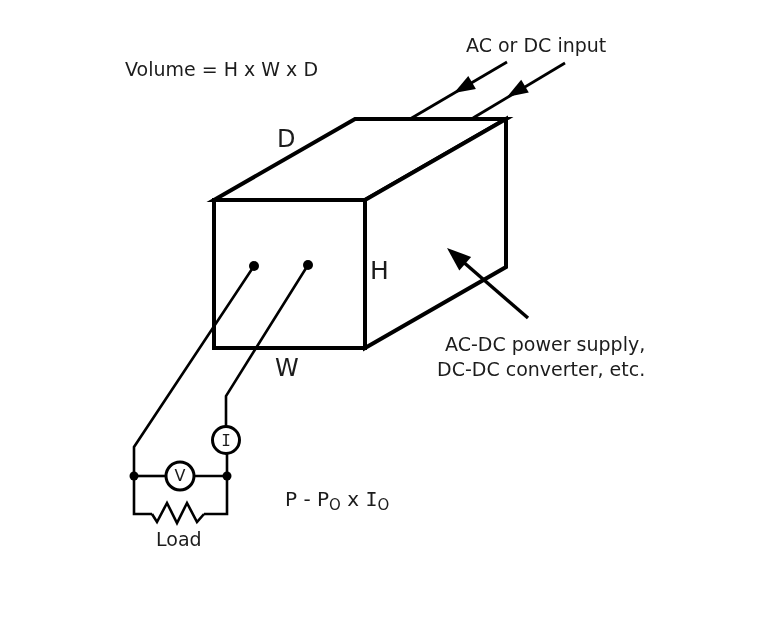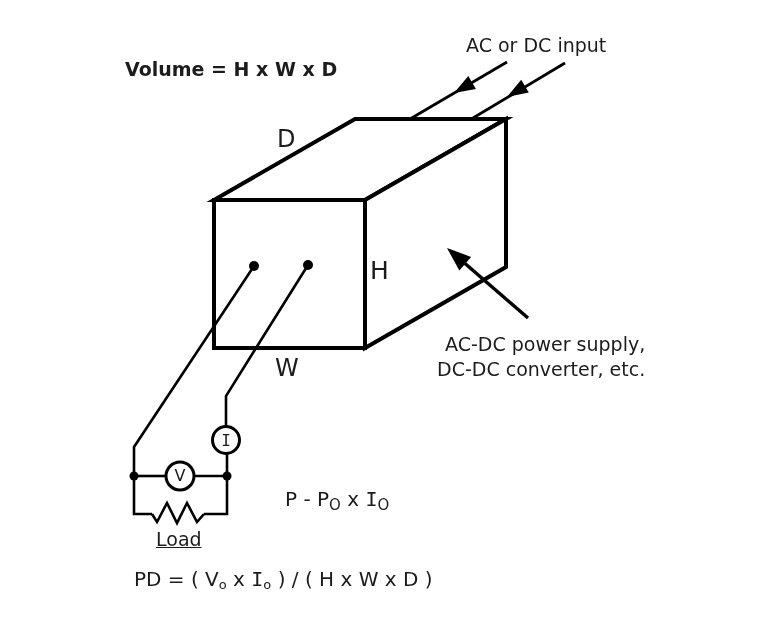--- a/index.html
+++ b/index.html
@@ -55,38 +55,37 @@
 
     <circle cx="180" cy="476" r="14" fill="#ffffff" stroke="#000000" stroke-width="3"></circle>
     <circle cx="226" cy="440" r="13.5" fill="#ffffff" stroke="#000000" stroke-width="3"></circle>
 
     <circle cx="254" cy="266" r="5" fill="#000000"></circle>
     <circle cx="308" cy="265" r="5" fill="#000000"></circle>
     <circle cx="134" cy="476" r="4.5" fill="#000000"></circle>
     <circle cx="227" cy="476" r="4.5" fill="#000000"></circle>
   </svg>
 
-  <div class="lbl f19" style="left:125px;top:59px;font-weight:bold;">Volume = H x W x D</div>
+  <div class="lbl f19" style="left:125px;top:59px;">Volume = H x W x D</div>
 
   <div class="lbl f19" style="left:466px;top:35px;">AC or DC input</div>
 
   <div class="lbl f24" style="left:277px;top:126px;">D</div>
 
   <div class="lbl f25" style="left:370px;top:257px;">H</div>
 
   <div class="lbl f24" style="left:275px;top:355px;">W</div>
 
   <div class="lbl f19 supply" style="left:437px;top:332px;">
     <div>AC-DC power supply,</div>
     <div>DC-DC converter, etc.</div>
   </div>
 
   <div class="lbl f20" style="left:285px;top:488px;"><span>P - P</span><sub class="big">O</sub><span> x </span><span class="glyph-i">I</span><sub class="big">O</sub></div>
 
-  <div class="lbl f19" style="left:156px;top:529px;text-decoration:underline;">Load</div>
+  <div class="lbl f19" style="left:156px;top:529px;">Load</div>
 
-  <div class="lbl f20" style="left:134px;top:568px;"><span>PD = ( V</span><sub class="small">o</sub><span> x </span><span class="glyph-i">I</span><sub class="small">o</sub><span> ) / ( H x W x D )</span></div>
 
   <div class="meter-lbl" style="left:168px;top:467px;">V</div>
 
   <div class="meter-lbl glyph-i" style="left:214px;top:432px;">I</div>
 
 </div>
 
 </body></html>

